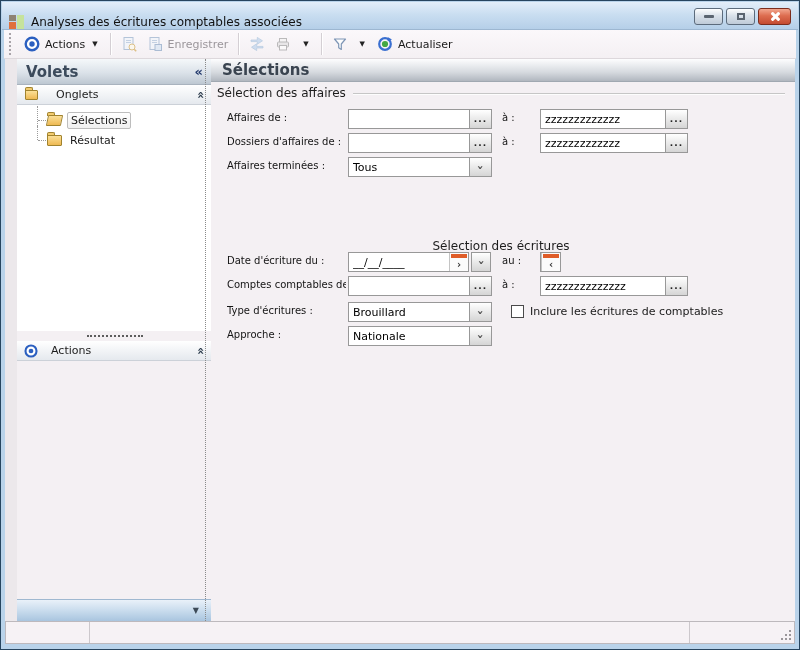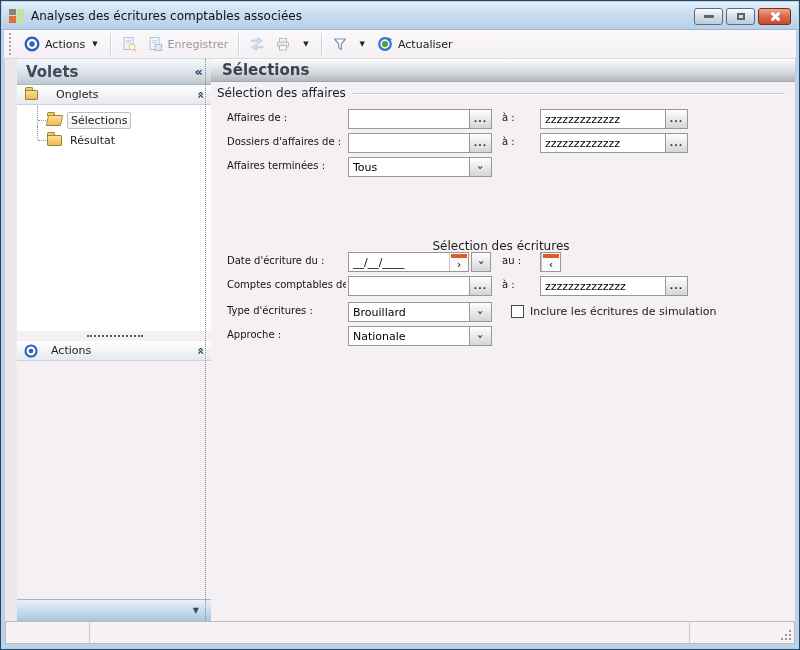--- a/index.html
+++ b/index.html
@@ -5,21 +5,21 @@
   * { box-sizing: border-box; margin: 0; padding: 0; }
   html,body { width:800px; height:650px; }
   body { font-family:"DejaVu Sans", sans-serif; font-size:11px; color:#1a1a1a; background:#888; }
 
   .window { position:absolute; inset:0; width:800px; height:650px;
             background:#b9d3ea; border:1px solid #27455f; overflow:hidden; }
 
   
   .titlebar { position:absolute; top:1px; left:1px; right:1px; height:28px;
               background:linear-gradient(#e3eef9, #cadef1 45%, #b5cfe8);
-              border-bottom:1px solid #9db7d1; display:flex; align-items:center; }
+              border-bottom:1px solid #9db7d1; display:flex; align-items:flex-end; }
   .app-icon { position:relative; width:15px; height:14px; margin-left:7px; flex:none; }
   .app-icon .sq1 { position:absolute; left:0; top:0; width:7px; height:6px; background:#8e8374; }
   .app-icon .sq2 { position:absolute; left:0; top:7px; width:7px; height:7px; background:#e0703c; }
   .app-icon .sq3 { position:absolute; left:8px; top:0; width:7px; height:14px; background:#c6e39c; }
   .title-text { margin-left:7px; font-size:12px; color:#111; }
   .win-buttons { position:absolute; right:7px; top:6px; display:flex; gap:3px; }
   .win-btn { width:29px; height:17px; border:1px solid #5c6b7c; border-radius:3px;
              background:linear-gradient(#fdfefe, #d9e1ea 45%, #bfcbd8);
              display:flex; align-items:center; justify-content:center; cursor:default; }
   .win-btn .bar { width:10px; height:3px; background:#5a6470; border-radius:1px; }
@@ -397,21 +397,21 @@
       <div class="row" style="top:243px;">
         <span class="flabel">Type d'écritures :</span>
         <span class="fgroup pos1">
           <input class="inp w122" value="Brouillard" style="">
           <span class="btn3d">
             <span class="chev-dn">›</span>
           </span>
         </span>
         <span class="cbwrap">
           <span class="checkbox"></span>
-          <span>Inclure les écritures de simulation</span>
+          <span>Inclure les écritures de comptables</span>
         </span>
       </div>
 
       <div class="row" style="top:267px;">
         <span class="flabel">Approche :</span>
         <span class="fgroup pos1">
           <input class="inp w122" value="Nationale" style="">
           <span class="btn3d">
             <span class="chev-dn">›</span>
           </span>

